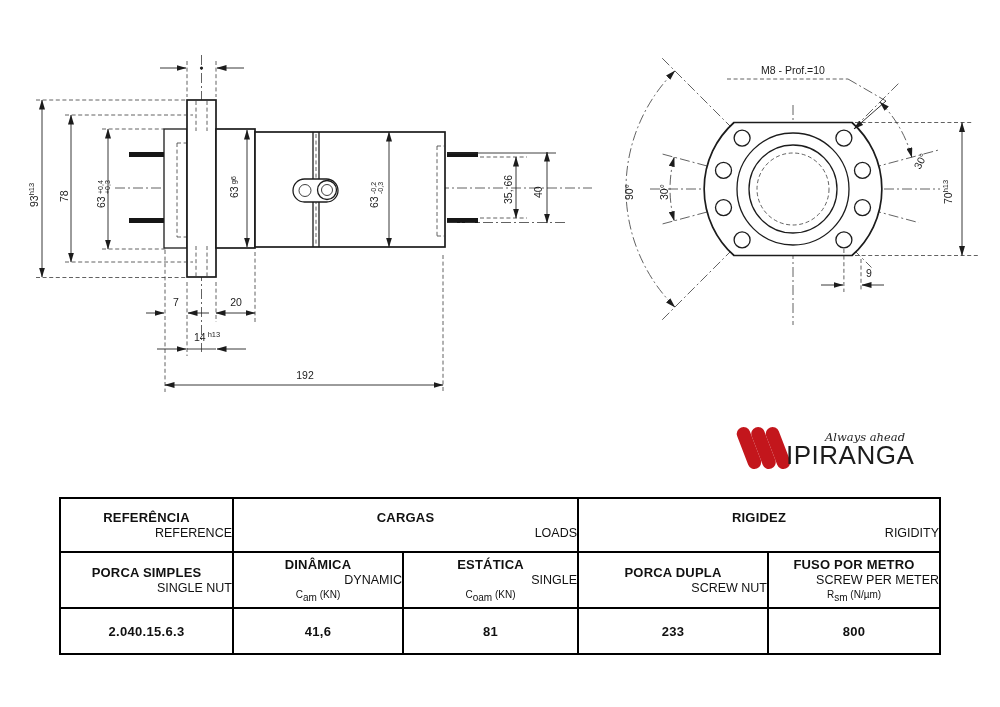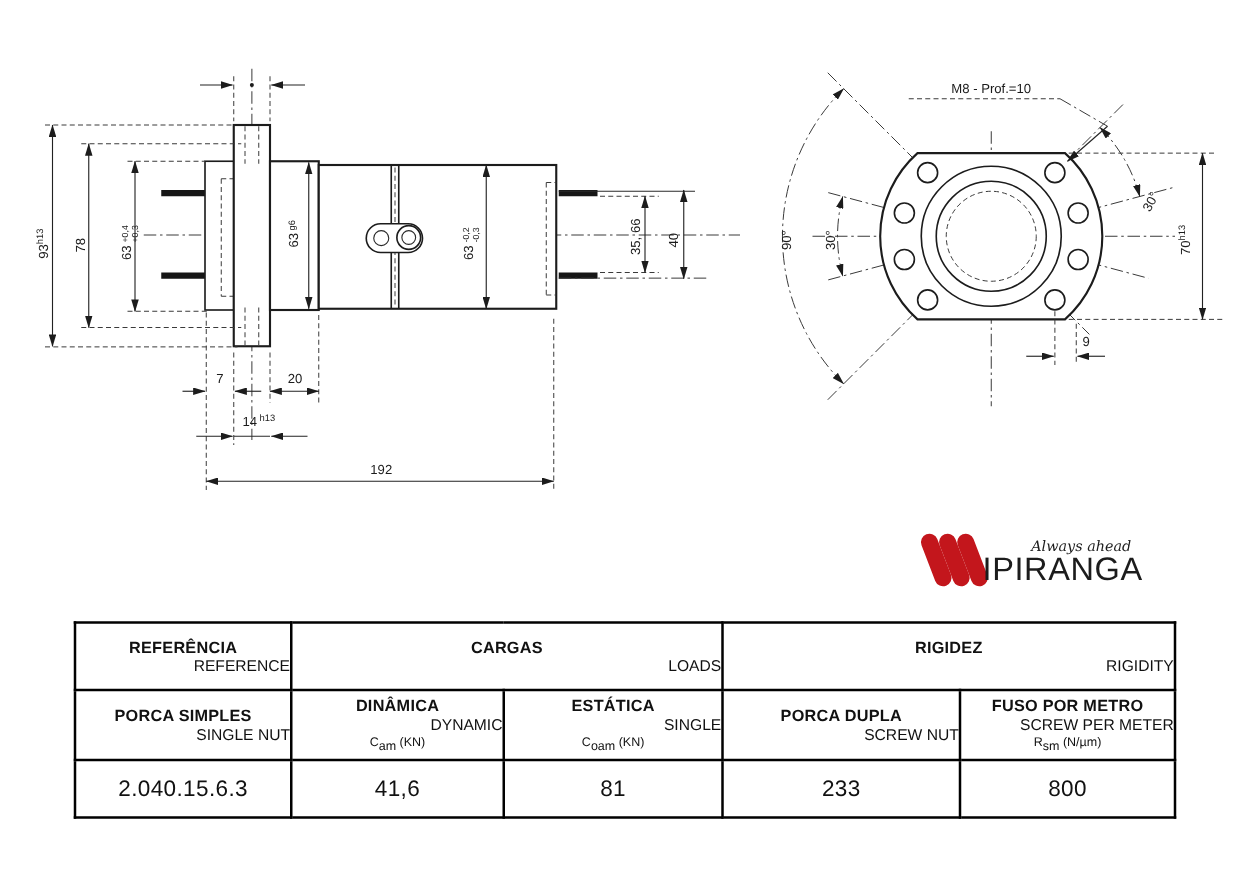--- a/index.html
+++ b/index.html
@@ -19,21 +19,21 @@
   .suptext{font-size:7.5px;}
   .solidbar{fill:#161616;stroke:none;}
 
   
   .spec{position:absolute;left:59px;top:497px;width:880px;border-collapse:collapse;table-layout:fixed;}
   .spec td{border:2px solid #000;text-align:center;vertical-align:middle;padding:2px 0;}
   .pt{font-weight:bold;font-size:13px;letter-spacing:0.2px;}
   .en{font-size:12.5px;margin-top:1px;text-align:right;}
   .formula{font-size:10px;margin-top:2px;}
   .formula sub{font-size:10px;}
-  .val{font-weight:normal;font-size:18px;letter-spacing:0.3px;border-radius:23px;}
+  .val{font-weight:bold;font-size:13px;letter-spacing:0.3px;border-radius:23px;}
 
   
   .brandtext{font-size:26px;letter-spacing:0.5px;}
   .tagline{font-size:11.5px;font-style:italic;font-family:"DejaVu Serif",serif;}
 </style>
 </head>
 <body>
 
 <div class="stage">
 

